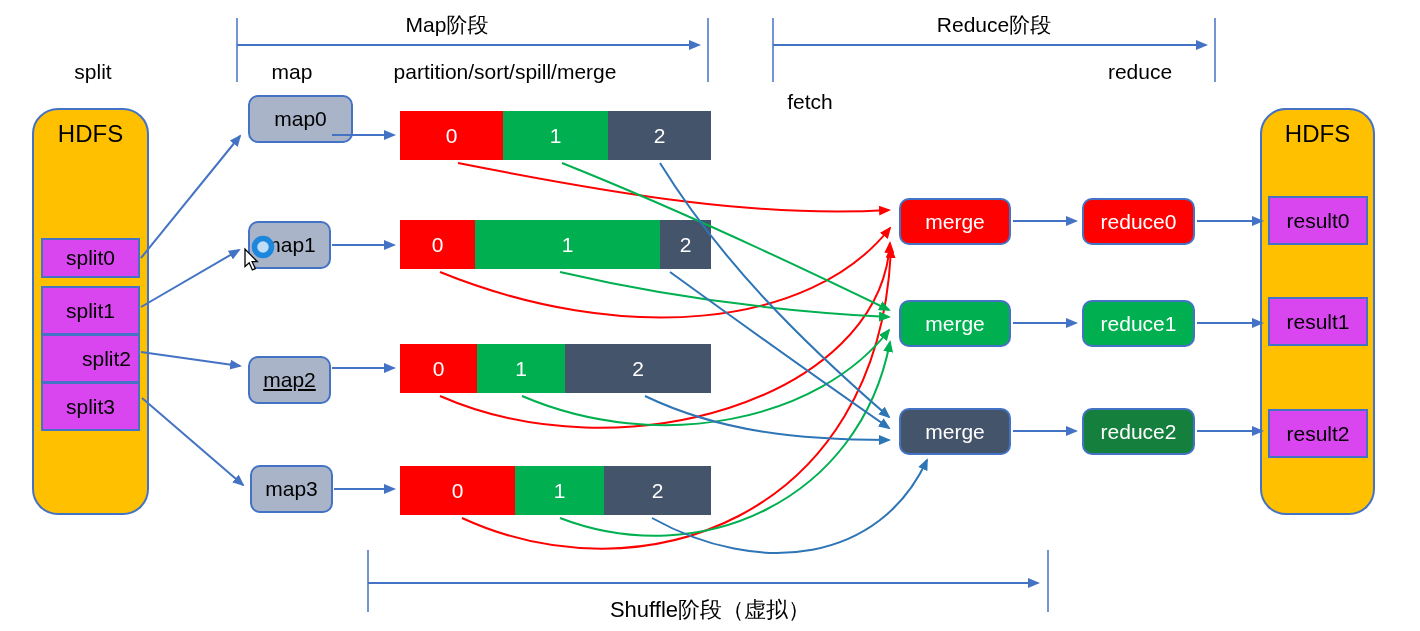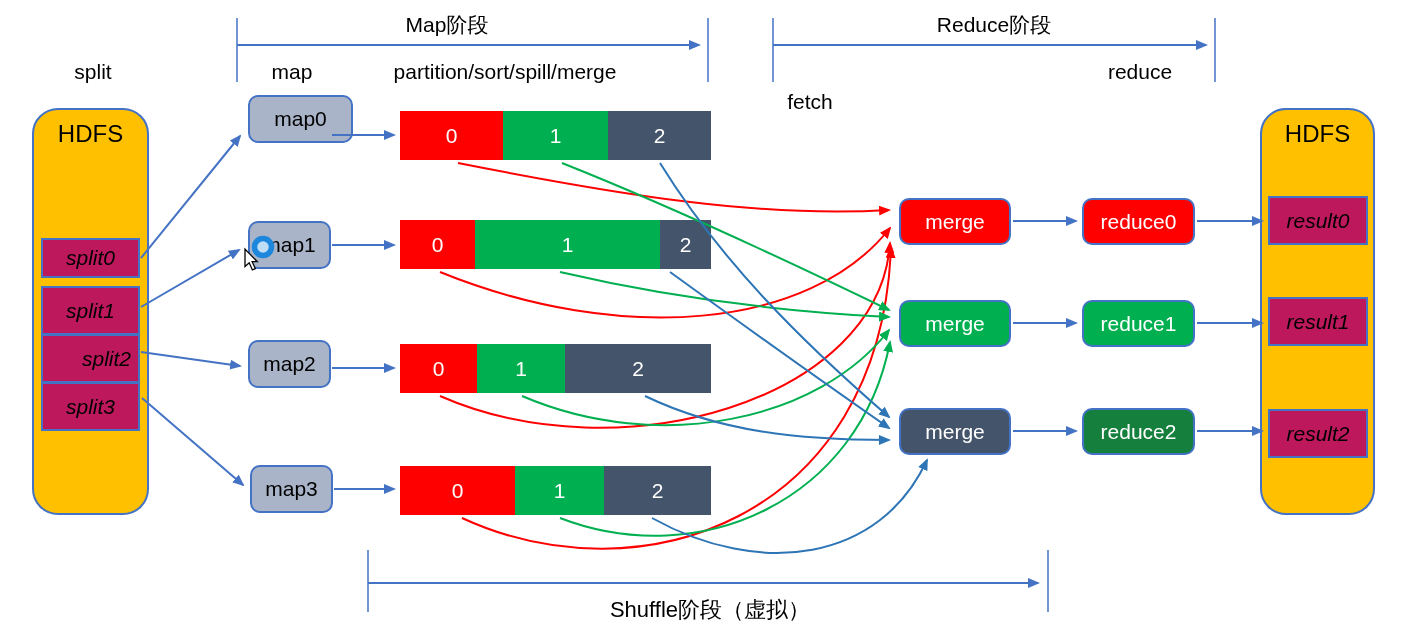--- a/index.html
+++ b/index.html
@@ -7,22 +7,22 @@
     --blue-border:#4472C4; --arrow-blue:#4472C4; --curve-blue:#2E75B6;
     --map-fill:#A9B4C8;
   }
   html,body{margin:0;padding:0;background:#fff;}
   .stage{position:relative;width:1420px;height:631px;background:#fff;overflow:hidden;
          font-family:"Liberation Sans",sans-serif;color:#000;}
   .lbl{position:absolute;font-size:21px;text-align:center;white-space:nowrap;}
   .hdfs{position:absolute;background:var(--orange);border:2px solid var(--blue-border);
         border-radius:26px;box-sizing:border-box;}
   .hdfs-title{position:absolute;font-size:24px;text-align:center;}
-  .wbox{position:absolute;background:#be185d;border:2px solid var(--blue-border);box-sizing:border-box;
-        display:flex;align-items:center;justify-content:center;font-size:21px;font-style:italic;}
+  .wbox{position:absolute;background:#d946ef;border:2px solid var(--blue-border);box-sizing:border-box;
+        display:flex;align-items:center;justify-content:center;font-size:21px;}
   .mapbox{position:absolute;background:var(--map-fill);border:2px solid var(--blue-border);
         border-radius:10px;box-sizing:border-box;display:flex;align-items:center;
         justify-content:center;font-size:21px;}
   .bar{position:absolute;display:flex;height:49px;}
   .seg{display:flex;align-items:center;justify-content:center;color:#fff;font-size:21px;}
   .cbox{position:absolute;border:2px solid var(--blue-border);border-radius:10px;box-sizing:border-box;
         display:flex;align-items:center;justify-content:center;color:#fff;font-size:21px;}
   .overlay{position:absolute;left:0;top:0;z-index:5;pointer-events:none;}
   .cursor{position:absolute;left:240px;top:234px;z-index:10;pointer-events:none;}
   .st{stroke:var(--arrow-blue);stroke-width:2;fill:none;}
@@ -47,21 +47,21 @@
 
   <div class="hdfs" style="left:32px;top:108px;width:117px;height:407px;"></div>
   <div class="hdfs-title" style="left:32px;top:120px;width:117px;">HDFS</div>
   <div class="wbox" style="left:41px;top:238px;width:99px;height:40px;">split0</div>
   <div class="wbox" style="left:41px;top:286px;width:99px;height:49px;">split1</div>
   <div class="wbox" style="left:41px;top:334px;width:99px;height:49px;padding-left:32px;">split2</div>
   <div class="wbox" style="left:41px;top:382px;width:99px;height:49px;">split3</div>
 
   <div class="mapbox" style="left:248px;top:95px;width:105px;height:48px;">map0</div>
   <div class="mapbox" style="left:248px;top:221px;width:83px;height:48px;">map1</div>
-  <div class="mapbox" style="left:248px;top:340px;width:83px;height:48px;">map2</div>
+  <div class="mapbox" style="left:248px;top:356px;width:83px;height:48px;text-decoration:underline;">map2</div>
   <div class="mapbox" style="left:250px;top:465px;width:83px;height:48px;">map3</div>
 
   <div class="bar" style="left:400px;top:111px;">
     <div class="seg" style="width: 103px; background: rgb(255, 0, 0);">0</div>
     <div class="seg" style="width: 105px; background: rgb(0, 176, 80);">1</div>
     <div class="seg" style="width: 103px; background: rgb(68, 84, 106);">2</div>
   </div>
   <div class="bar" style="left:400px;top:220px;">
     <div class="seg" style="width: 75px; background: rgb(255, 0, 0);">0</div>
     <div class="seg" style="width: 185px; background: rgb(0, 176, 80);">1</div>

